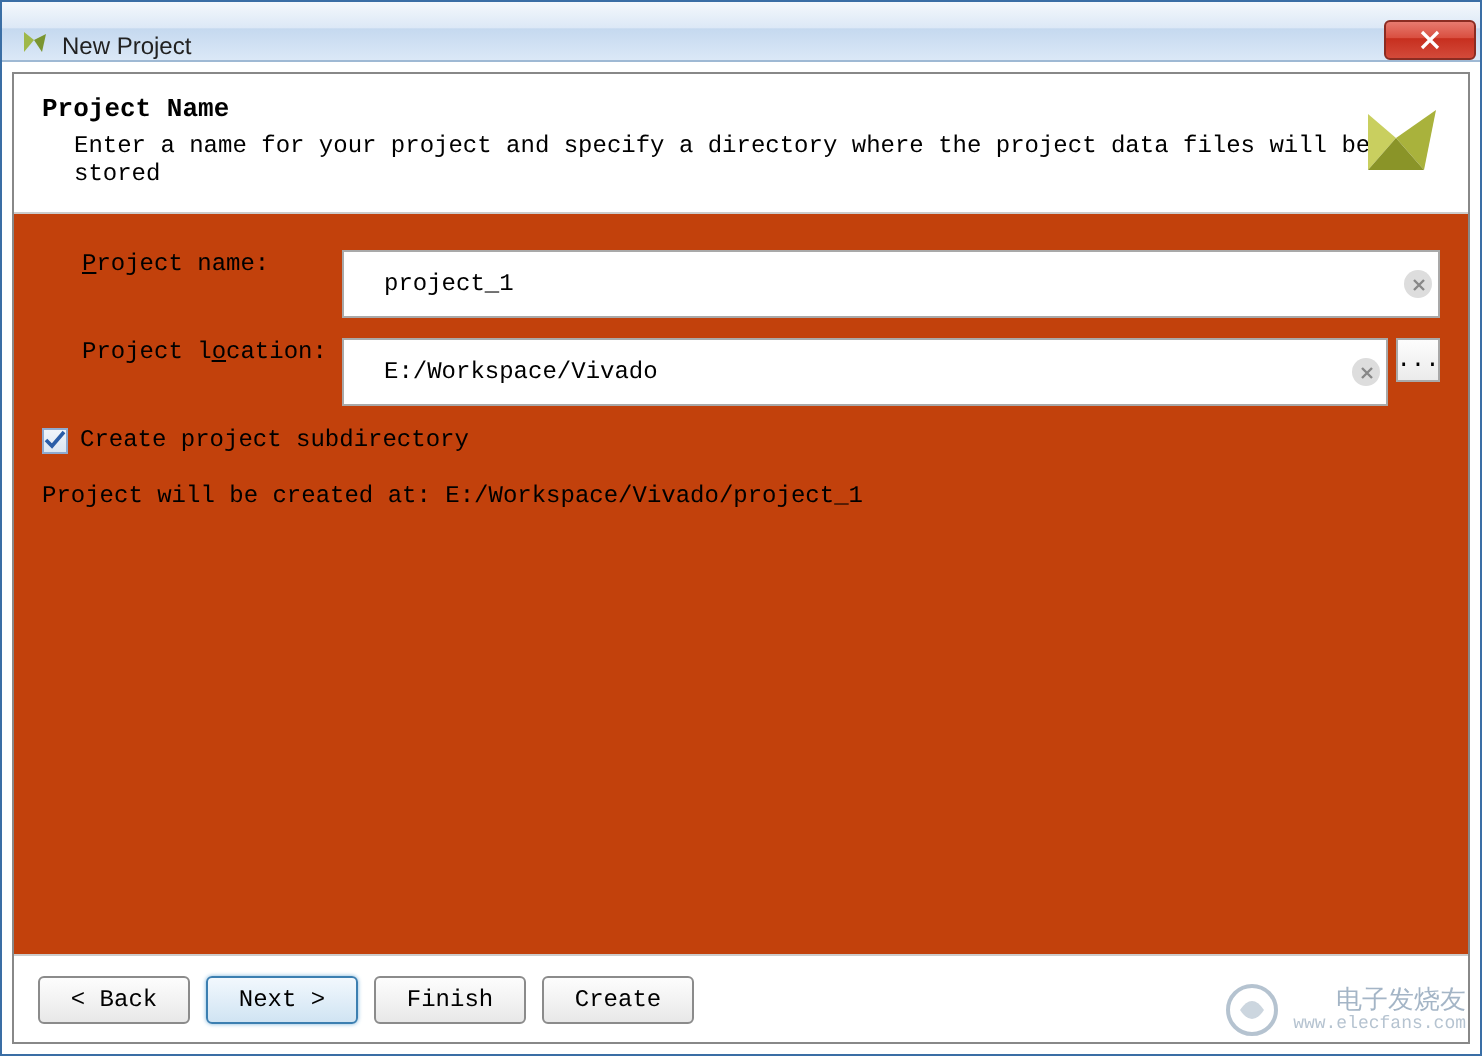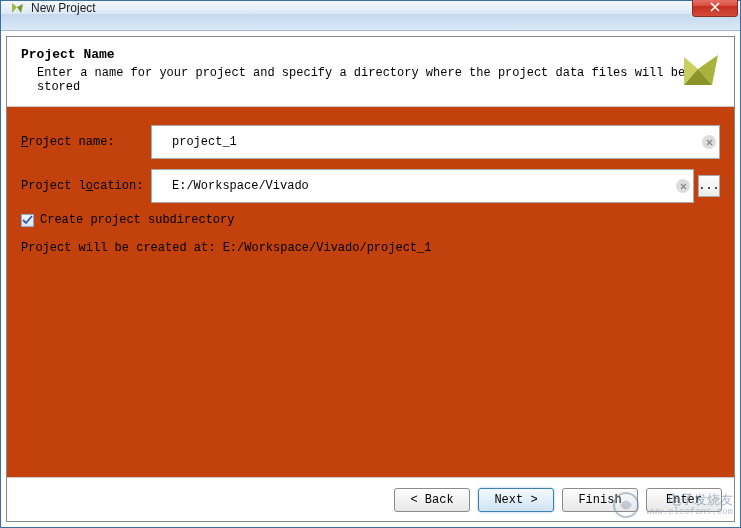--- a/index.html
+++ b/index.html
@@ -20,21 +20,21 @@
       height: 528px;
       background: #fff;
       display: flex;
       flex-direction: column;
     }
     .titlebar {
       height: 30px;
       background: linear-gradient(to bottom, #f4f8fc 0%, #dce8f6 45%, #c5d9ef 46%, #dbe8f7 100%);
       border-bottom: 1px solid #9fb9d4;
       display: flex;
-      align-items: flex-start;
+      align-items: flex-end;
       padding: 0 2px 0 8px;
     }
     .titlebar-icon {
       width: 16px;
       height: 16px;
       margin-right: 6px;
     }
     .titlebar-title {
       flex: 1;
       font-family: "Segoe UI", Tahoma, sans-serif;
@@ -90,22 +90,22 @@
       top: 8px;
       width: 48px;
       height: 48px;
     }
     .form-section {
       padding: 18px 14px 10px 14px;
       flex: 1;
     }
     .form-row {
       display: flex;
-      align-items: center;
       margin-bottom: 10px;
+      margin-left: 20px;
     }
     .form-label {
       width: 130px;
       font-size: 12px;
     }
     .form-label u { text-decoration: underline; }
     .text-input {
       flex: 1;
       height: 34px;
       border: 1px solid #a9a9a9;
@@ -168,21 +168,20 @@
     .checkbox svg { width: 11px; height: 10px; }
     .info-text {
       font-size: 12px;
       margin-top: 4px;
     }
     .button-bar {
       height: 44px;
       border-top: 1px solid #ccc;
       display: flex;
       align-items: center;
-      justify-content: flex-end;
       padding: 0 12px;
       gap: 8px;
       background: #fff;
     }
     .nav-btn {
       min-width: 76px;
       height: 24px;
       border: 1px solid #8b8b8b;
       background: linear-gradient(to bottom, #fdfdfd, #e8e8e8);
       border-radius: 3px;
@@ -293,21 +292,21 @@
         </div>
 
         <div class="info-text">Project will be created at: E:/Workspace/Vivado/project_1</div>
 
       </div>
 
       <div class="button-bar">
         <button class="nav-btn">&lt; Back</button>
         <button class="nav-btn primary">Next &gt;</button>
         <button class="nav-btn">Finish</button>
-        <button class="nav-btn">Enter</button>
+        <button class="nav-btn">Create</button>
       </div>
 
     </div>
   </div>
 
 </div>
 
 <div class="watermark">
   <svg width="30" height="30" viewBox="0 0 30 30">
     <circle cx="15" cy="15" r="12" fill="none" stroke="#7a93ab" stroke-width="2"></circle>

